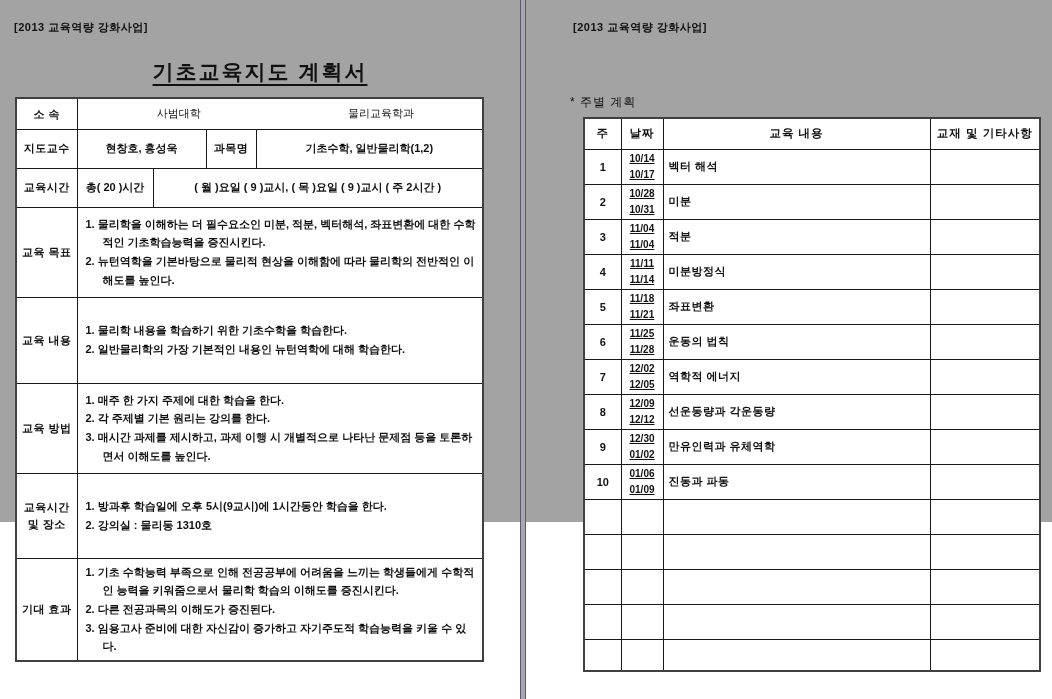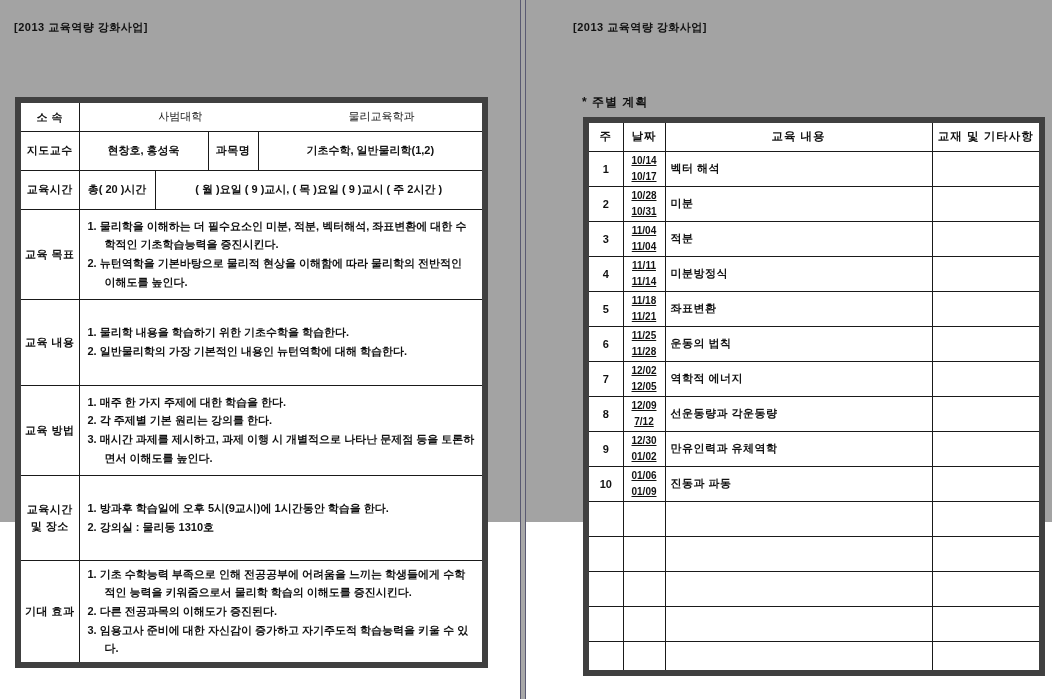--- a/index.html
+++ b/index.html
@@ -28,21 +28,21 @@
     white-space:nowrap;
   }
   table.doc{
     border-collapse:collapse;table-layout:fixed;position:absolute;
     background:#fff;
   }
   table.doc td,table.doc th{
     border:1px solid #1a1a1a;font-size:11px;overflow:hidden;
     vertical-align:middle;padding:0;
   }
-  table.doc{border:6px solid #404040;}
+  table.doc{border:2px solid #404040;}
   
   #plan-table{left:15px;top:97px;width:467px;}
   #plan-table td.lbl{
     text-align:center;font-weight:bold;letter-spacing:0.5px;line-height:1.5;
   }
   #plan-table td.val{text-align:center;font-weight:bold;}
   #plan-table td.val-r{text-align:right;font-weight:bold;padding-right:10px;}
   #plan-table td.content{
     text-align:left;font-weight:bold;padding:4px 6px 4px 8px;line-height:1.7;
   }
@@ -54,28 +54,29 @@
   #week-table th{
     text-align:center;font-weight:bold;font-size:11.5px;letter-spacing:1px;background:#fff;
   }
   #week-table td.wk{text-align:center;font-weight:bold;font-size:11px;}
   #week-table td.dt{
     text-align:center;font-weight:bold;font-size:10px;line-height:1.55;padding:1px 0;text-decoration:underline;
   }
   #week-table td.ct{text-align:left;font-weight:bold;padding-left:5px;letter-spacing:0.5px;}
   #week-table td.nt{}
   .subtitle{
-    position:absolute;top:94px;left:56px;font-size:12px;font-weight:bold;letter-spacing:1px;white-space:nowrap;text-align:center;
+    position:absolute;top:94px;left:44px;font-size:12px;font-weight:normal;letter-spacing:1px;white-space:nowrap;text-align:center;
   }
 </style>
 </head>
 <body>
 
 <div class="page page-left">
   <div class="doc-tag">[2013 교육역량 강화사업]</div>
+  <div class="doc-title">기초교육지도 계획서</div>
 
   <table class="doc" id="plan-table">
     <colgroup>
       <col style="width:61px">
         <col style="width:76px">
         <col style="width:53px">
       <col style="width:50px">
         <col style="width:227px">
     </colgroup>
     <tbody>
@@ -233,21 +234,21 @@
       <div>12/02</div>
       <div>12/05</div>
     </td>
     <td class="ct">역학적 에너지</td>
     <td class="nt"></td>
   </tr>
         <tr style="height:35px">
     <td class="wk">8</td>
     <td class="dt">
       <div>12/09</div>
-      <div>7/12</div>
+      <div>12/12</div>
     </td>
     <td class="ct">선운동량과 각운동량</td>
     <td class="nt"></td>
   </tr>
         <tr style="height:35px">
     <td class="wk">9</td>
     <td class="dt">
       <div>12/30</div>
       <div>01/02</div>
     </td>

